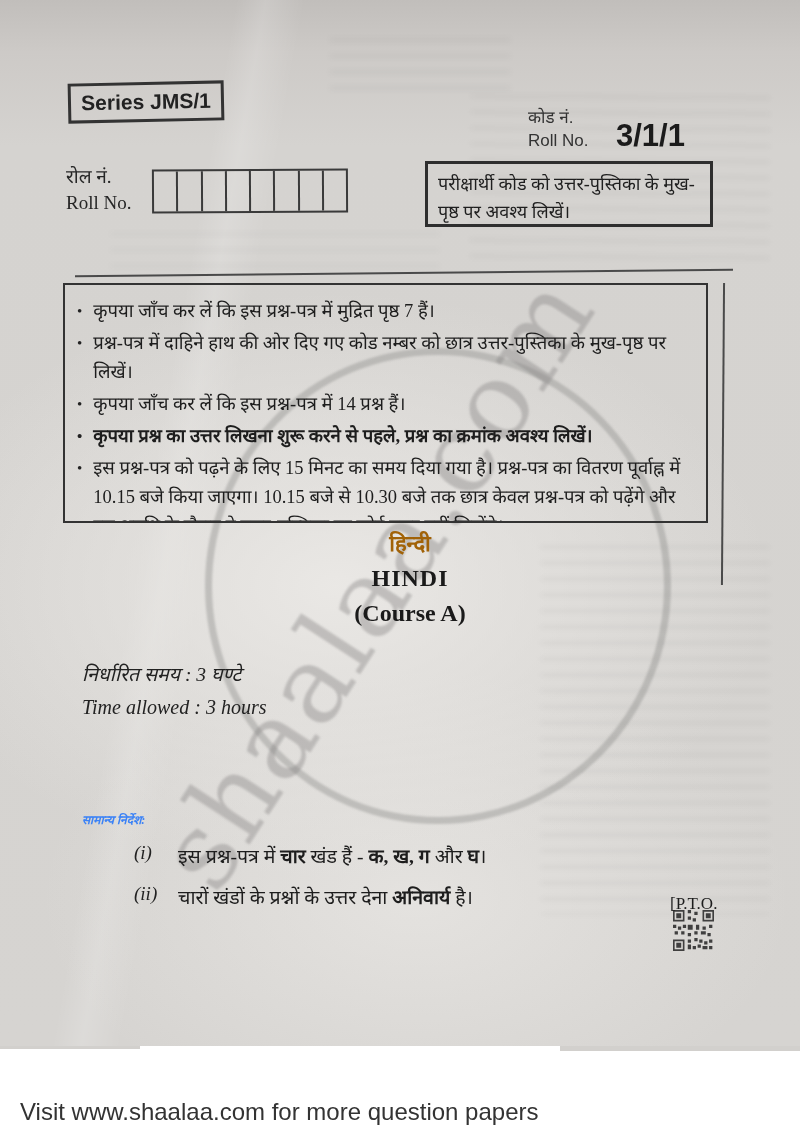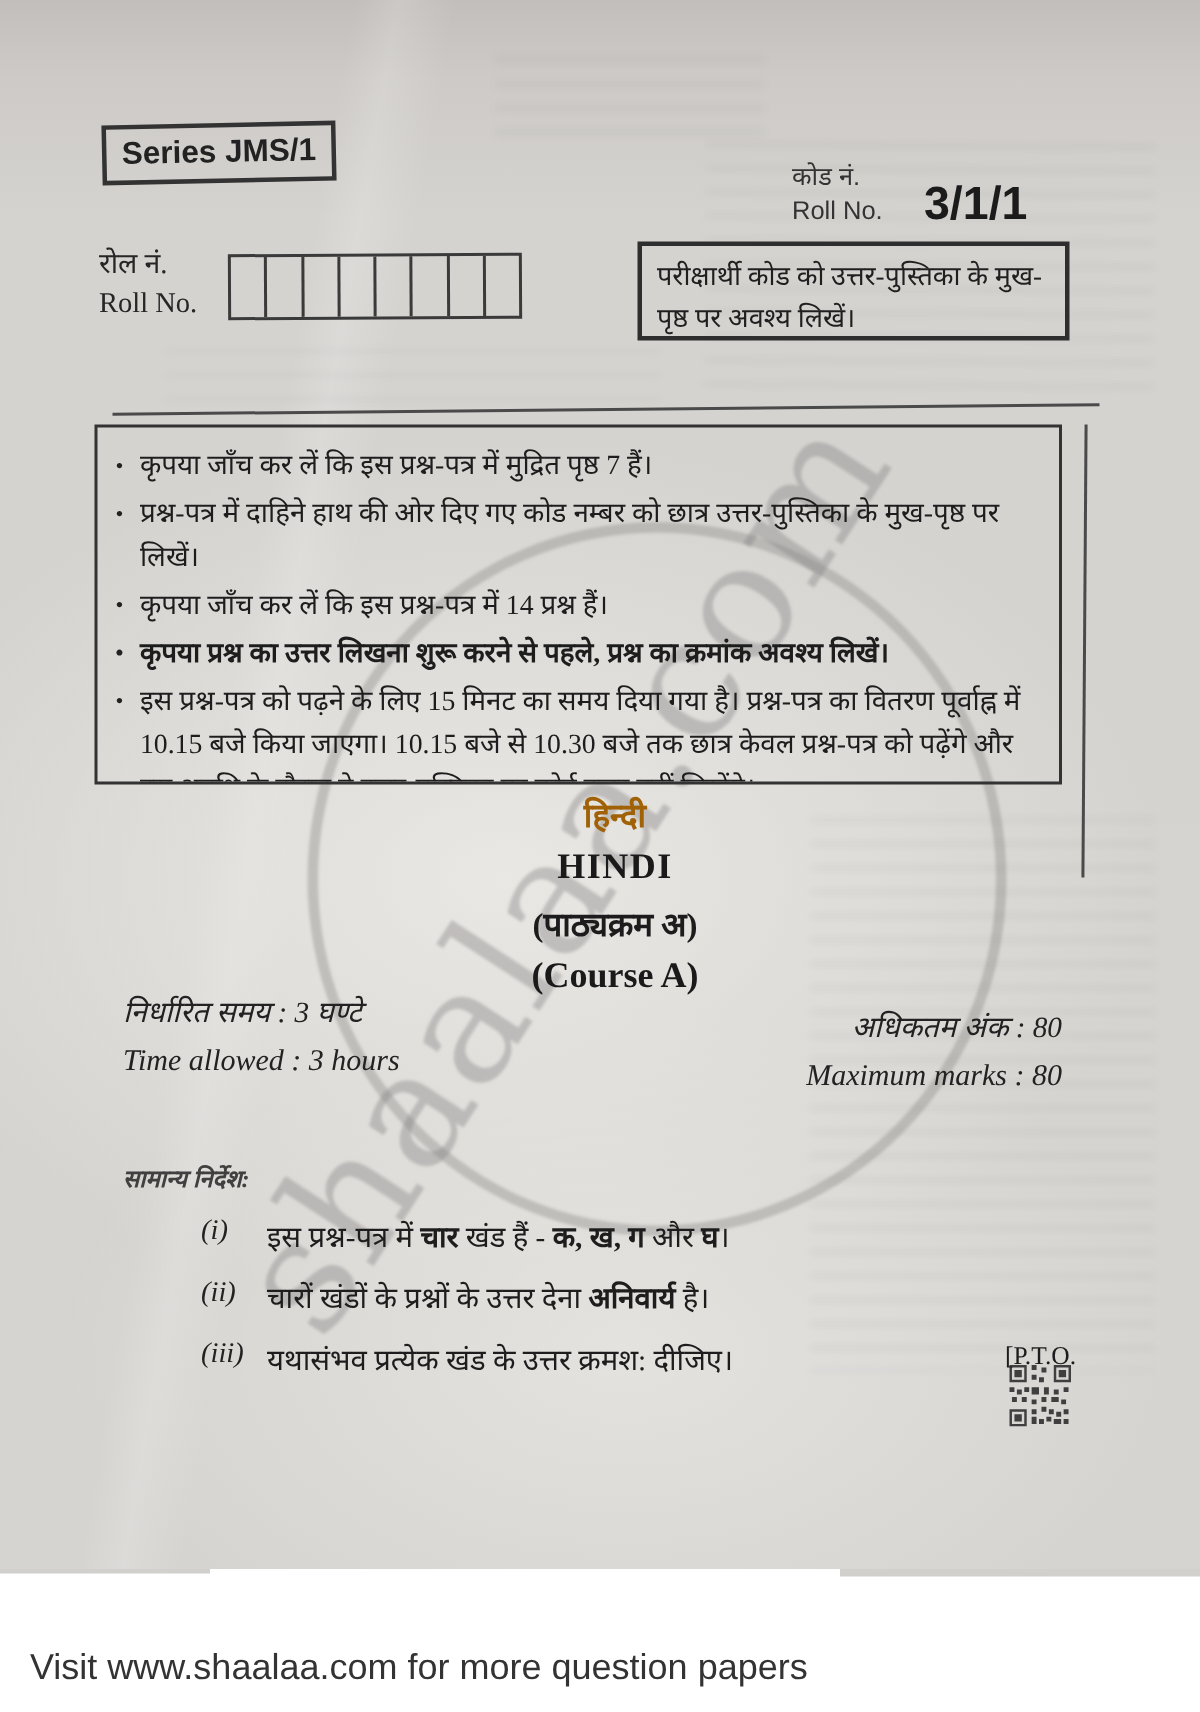--- a/index.html
+++ b/index.html
@@ -73,21 +73,21 @@
   .title-en{font-size:24px;font-weight:bold;letter-spacing:1px;margin-top:8px;color:#1a1a1a;}
   .title-chi{font-size:22px;font-weight:600;margin-top:8px;color:#1c1c1c;}
   .title-cen{font-size:24px;font-weight:bold;margin-top:8px;color:#1a1a1a;}
   
   .meta-left{position:absolute;left:82px;top:660px;font-style:italic;}
   .meta-right{position:absolute;right:92px;top:670px;text-align:right;font-style:italic;}
   .meta-hi{font-size:19.5px;color:#222;}
   .meta-en{font-size:20px;margin-top:9px;color:#222;}
   
   .general{position:absolute;left:82px;top:774px;width:600px;}
-  .gen-heading{font-size:16px;font-weight:bold;font-style:italic;color:#404040;}
+  .gen-heading{font-size:12px;font-weight:bold;font-style:italic;color:#3b82f6;margin-top:37px;}
   .gen-item{display:flex;margin-top:14px;}
   .gen-num{flex:0 0 44px;margin-left:52px;font-style:italic;font-size:19px;color:#222;}
   .gen-text{font-size:19.5px;color:#1d1d1d;}
   .gen-text .b{font-weight:bold;}
   
   .qr{position:absolute;left:671px;top:910px;width:45px;height:41px;opacity:.88;}
   .pto{position:absolute;left:654px;top:894px;font-size:17px;color:#1c1c1c;margin-left:16px;}
   
   .footer-text{
     position:absolute;left:20px;top:1098px;font-family:"Liberation Sans",sans-serif;
@@ -167,50 +167,41 @@
       <li>
         <span class="mark">•</span>
         <span>इस प्रश्न-पत्र को पढ़ने के लिए 15 मिनट का समय दिया गया है। प्रश्न-पत्र का वितरण पूर्वाह्न में 10.15 बजे किया जाएगा। 10.15 बजे से 10.30 बजे तक छात्र केवल प्रश्न-पत्र को पढ़ेंगे और इस अवधि के दौरान वे उत्तर-पुस्तिका पर कोई उत्तर नहीं लिखेंगे।</span>
       </li>
     </ul>
   </div>
 
   <div class="title-block">
     <div class="title-hi">हिन्दी</div>
     <div class="title-en">HINDI</div>
-    <div class="title-chi">(पाठ्यक्रम अ)</div>
     <div class="title-cen">(Course A)</div>
   </div>
 
   <div class="meta-left">
     <div class="meta-hi">निर्धारित समय : 3 घण्टे</div>
     <div class="meta-en">Time allowed : 3 hours</div>
-  </div>
-  <div class="meta-right">
-    <div class="meta-hi">अधिकतम अंक : 80</div>
-    <div class="meta-en">Maximum marks : 80</div>
   </div>
 
   <div class="general">
     <div class="gen-heading">सामान्य निर्देश:</div>
 
     <div class="gen-item">
       <span class="gen-num">(i)</span>
       <span class="gen-text"><span>इस प्रश्न-पत्र में </span><span class="b">चार</span><span> खंड हैं - </span><span class="b">क, ख, ग</span><span> और </span><span class="b">घ</span><span>।</span></span>
     </div>
 
     <div class="gen-item">
       <span class="gen-num">(ii)</span>
       <span class="gen-text"><span>चारों खंडों के प्रश्नों के उत्तर देना </span><span class="b">अनिवार्य</span><span> है।</span></span>
     </div>
 
-    <div class="gen-item">
-      <span class="gen-num">(iii)</span>
-      <span class="gen-text"><span>यथासंभव प्रत्येक खंड के उत्तर क्रमश: दीजिए।</span></span>
-    </div>
   </div>
 
   <svg class="qr" viewBox="0 0 25 25" xmlns="http://www.w3.org/2000/svg">
     <path d="M0 0h7v7H0zM18 0h7v7h-7zM0 18h7v7H0z" fill="#2b2b2b"></path>
     <path d="M1 1h5v5H1zM19 1h5v5h-5zM1 19h5v5H1z" fill="#d9d7d4"></path>
     <path d="M2 2h3v3H2zM20 2h3v3h-3zM2 20h3v3H2z" fill="#2b2b2b"></path>
     <path d="M9 0h2v2H9zM13 1h2v2h-2zM9 4h2v2H9zM12 5h2v2h-2zM0 9h2v2H0zM3 10h2v2H3zM6 9h2v2H6zM9 9h3v3H9zM14 9h2v3h-2zM18 10h2v2h-2zM22 9h2v2h-2zM1 13h2v2H1zM5 13h2v2H5zM9 14h2v2H9zM13 13h2v2h-2zM17 13h3v2h-3zM21 14h2v2h-2zM9 18h2v2H9zM13 17h2v2h-2zM9 21h2v3H9zM12 22h2v2h-2zM16 18h2v2h-2zM15 21h2v2h-2zM19 19h2v2h-2zM22 18h2v2h-2zM18 22h3v2h-3zM22 22h2v2h-2z" fill="#2b2b2b"></path>
   </svg>
   <div class="pto">[P.T.O.</div>
 

